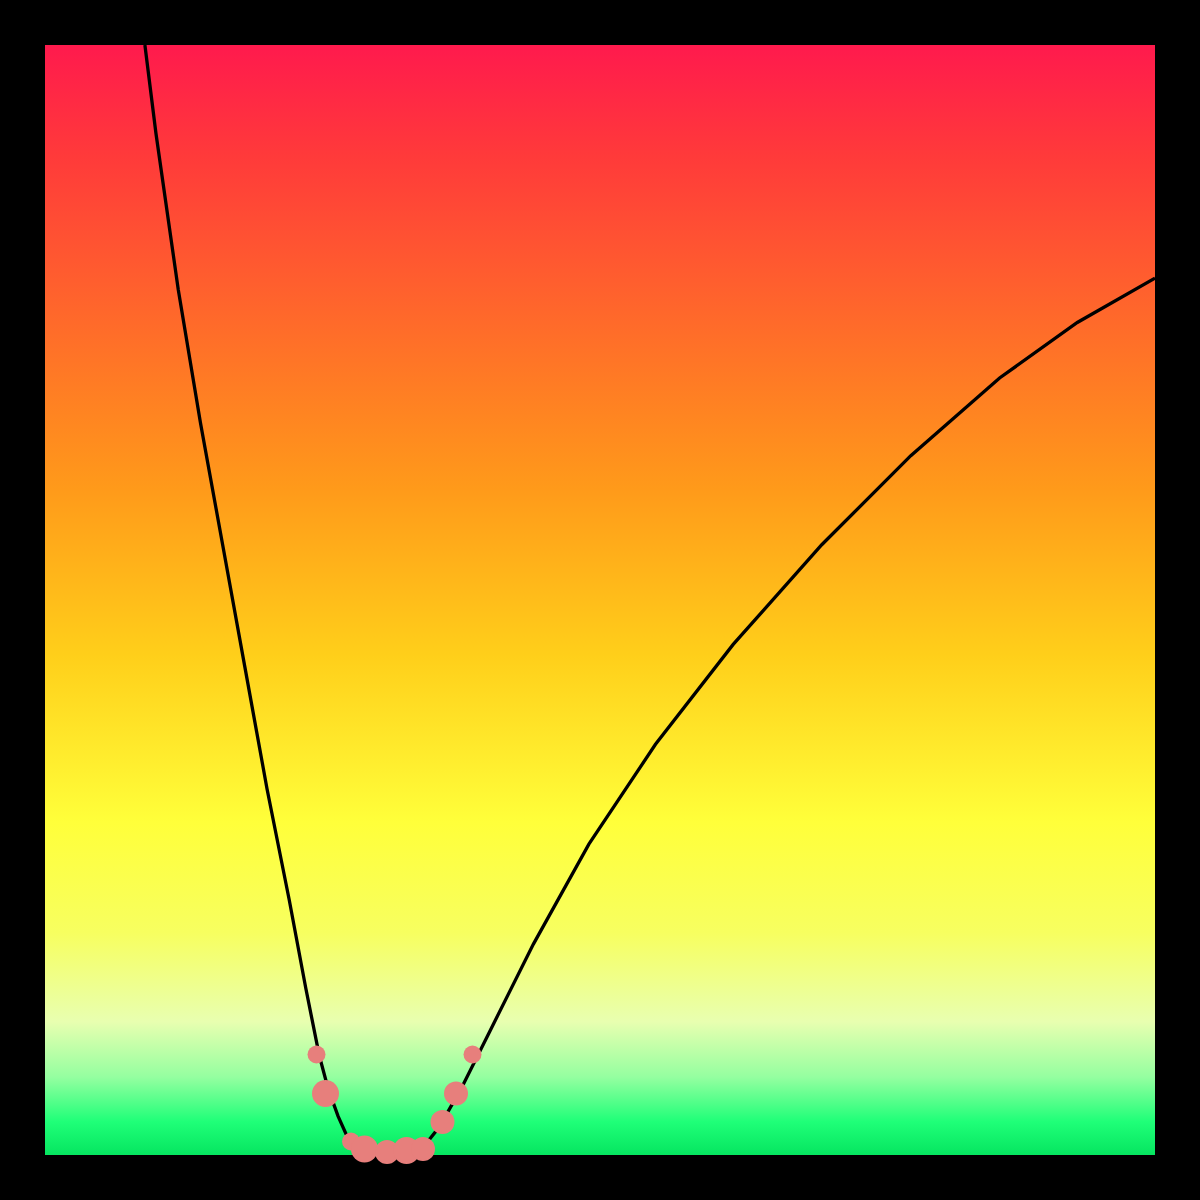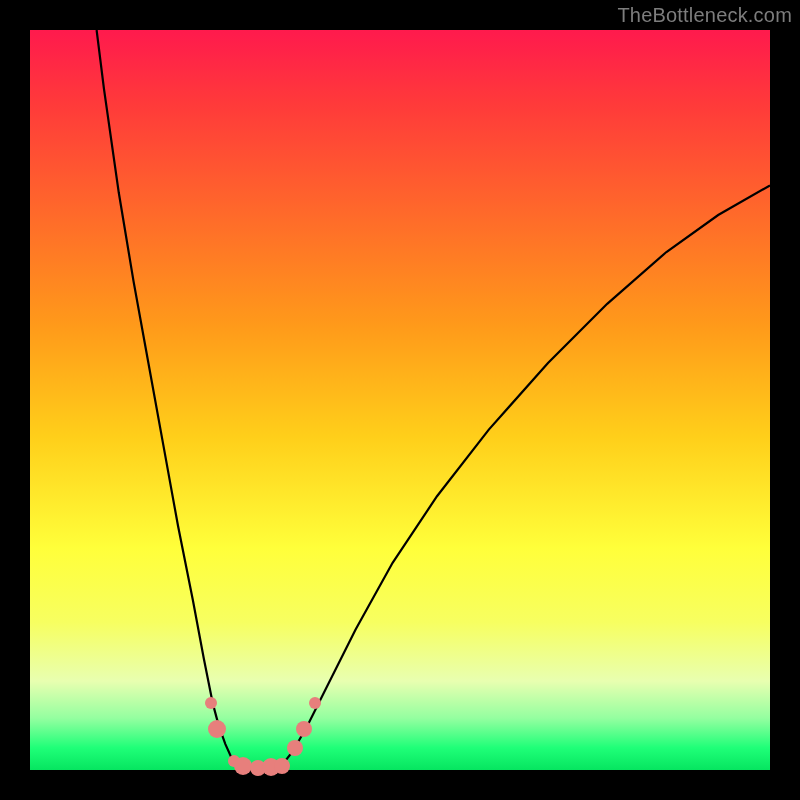--- a/index.html
+++ b/index.html
@@ -62,21 +62,20 @@
     position: absolute;
     border-radius: 50%;
     background: #e77f7c;
     transform: translate(-50%, -50%);
   }
 </style>
 </head>
 <body>
 
 <div class="frame">
-  <div class="watermark">TheBottleneck.com</div>
   <div class="plot">
     <svg class="curve" viewBox="0 0 740 740" preserveAspectRatio="none">
       <path id="curve-left" fill="none" stroke="#000" stroke-width="2.2" d="M66.60 0.00 L74.00 59.20 L88.80 162.80 L103.60 251.60 L118.40 333.00 L133.20 414.40 L148.00 495.80 L162.80 569.80 L173.90 629.00 L182.78 673.40 L188.70 695.60 L195.36 714.10 L202.02 728.90 L207.20 736.30"></path>
       <path id="curve-floor" fill="none" stroke="#000" stroke-width="2.2" d="M207.20 736.30 L218.30 738.52 L229.40 738.52 L240.50 737.78 L251.60 735.56"></path>
       <path id="curve-right" fill="none" stroke="#000" stroke-width="2.2" d="M251.60 735.56 L262.70 721.50 L277.50 695.60 L296.00 658.60 L325.60 599.40 L362.60 532.80 L407.00 466.20 L458.80 399.60 L518.00 333.00 L577.20 273.80 L636.40 222.00 L688.20 185.00 L740.00 155.40"></path>
     </svg>
     <div id="dots">
         <div class="dot" style="width: 12px; height: 12px; left: 181.3px; top: 673.4px;"></div>
         <div class="dot" style="width: 18px; height: 18px; left: 187.22px; top: 699.3px;"></div>
         <div class="dot" style="width: 12px; height: 12px; left: 203.5px; top: 731.12px;"></div>

